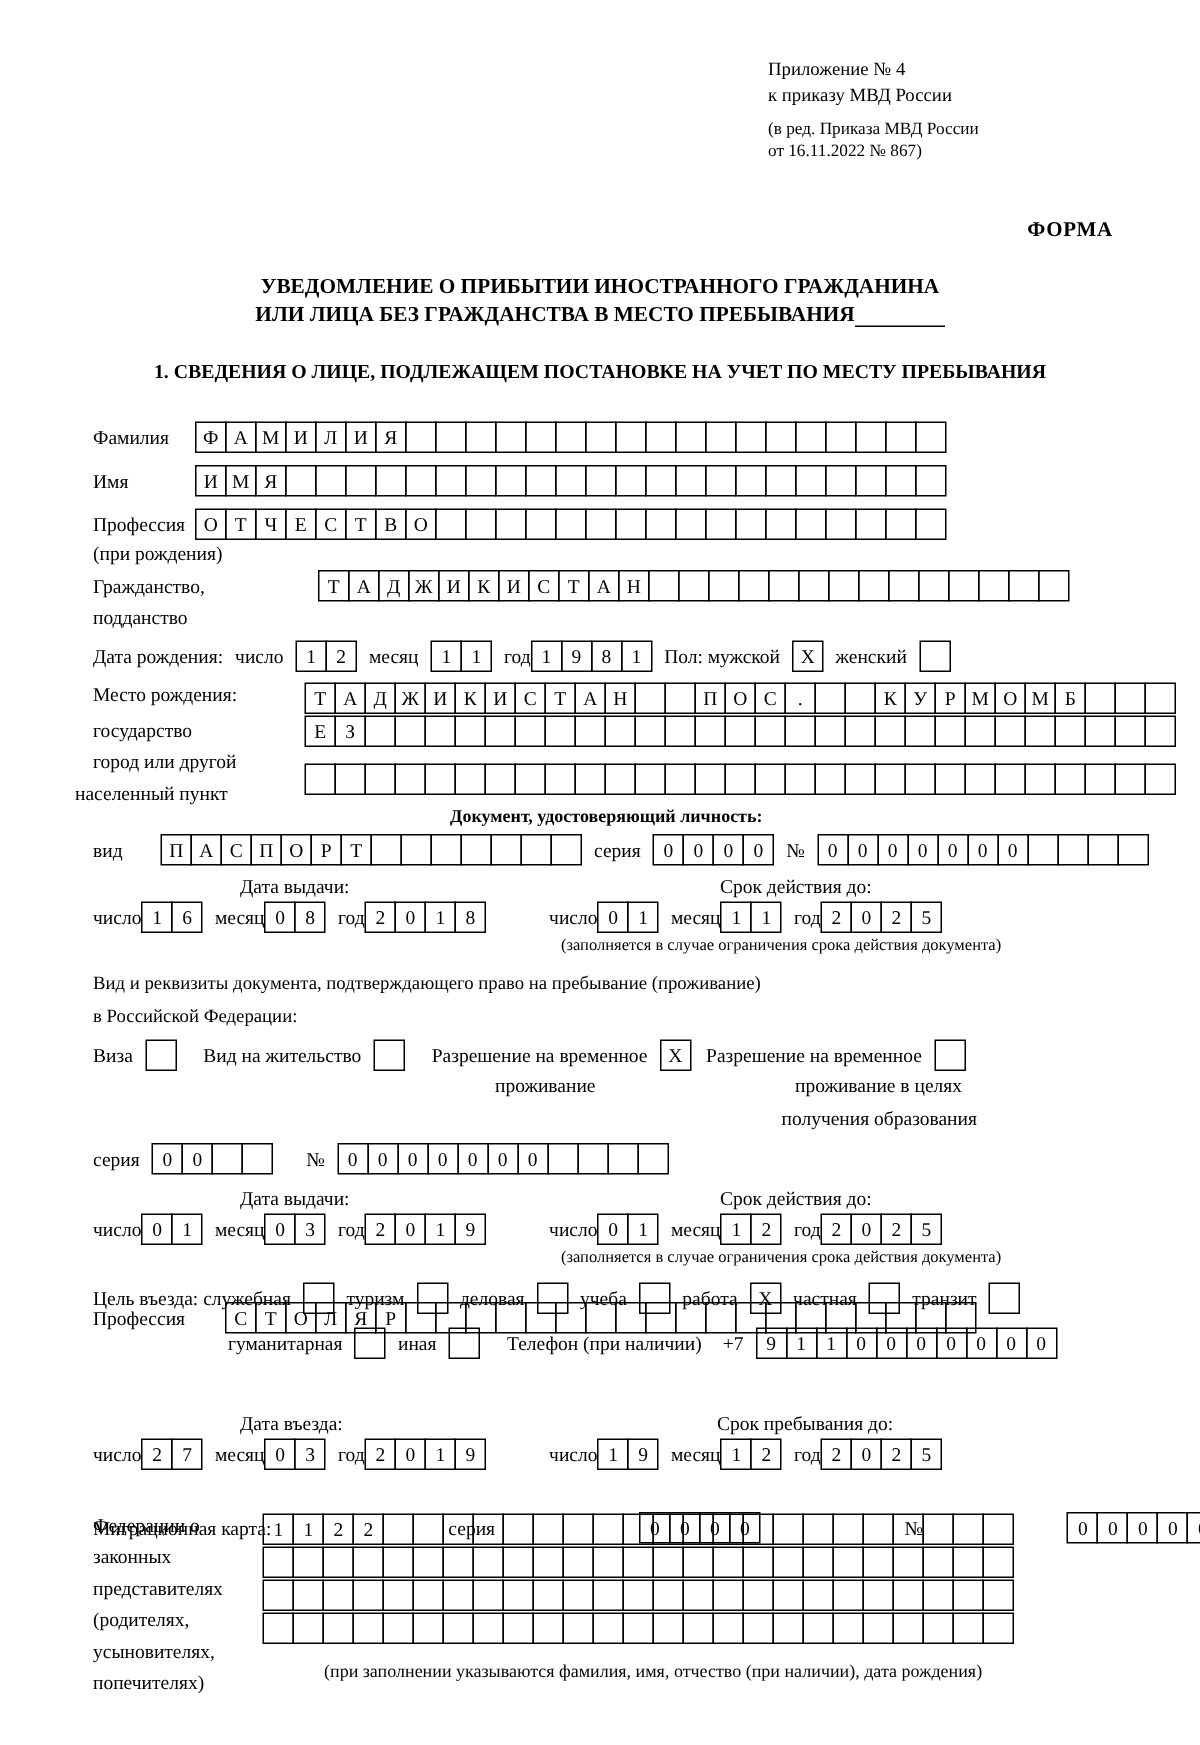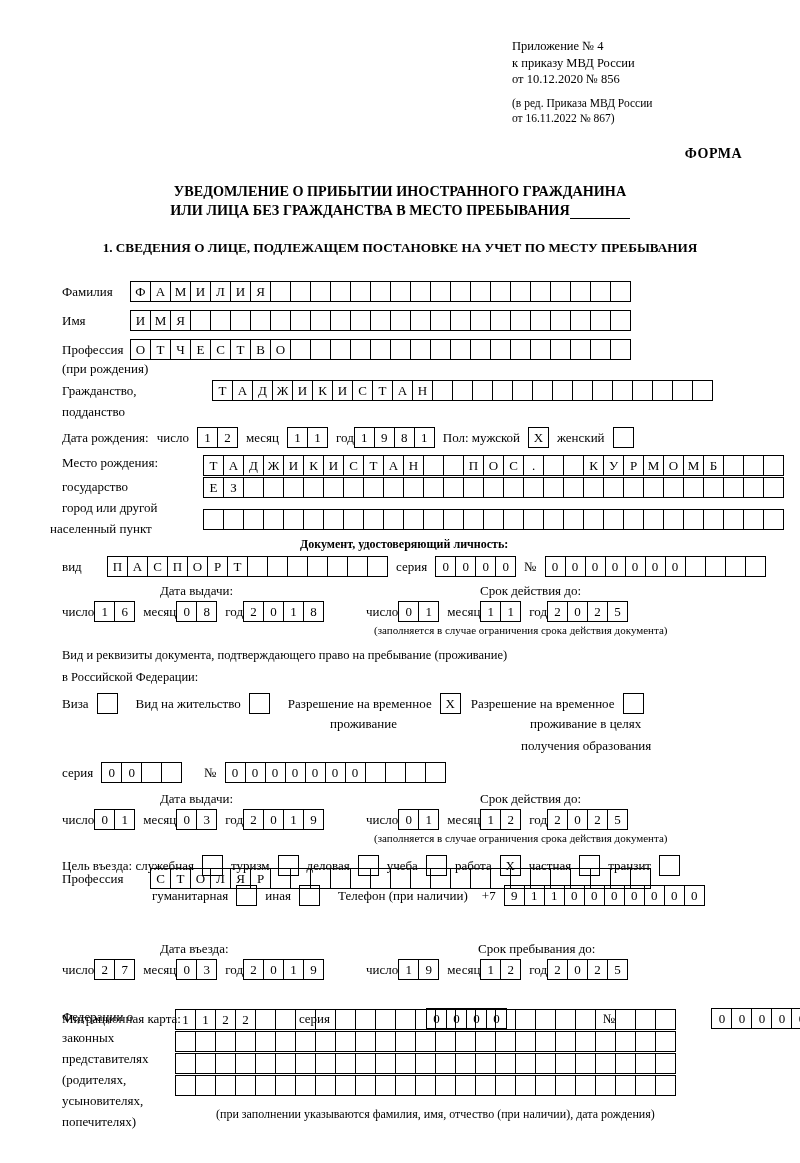--- a/index.html
+++ b/index.html
@@ -45,21 +45,20 @@
   .note{font-size:11px;}
 </style>
 </head>
 <body>
 
 <div class="page">
 
   <div class="hdr">
     <div>Приложение № 4</div>
     <div>к приказу МВД России</div>
-    <div>от 10.12.2020 № 856</div>
     <div class="hdr-gap"></div>
     <div class="small">(в ред. Приказа МВД России</div>
     <div class="small">от 16.11.2022 № 867)</div>
   </div>
   <div class="forma">ФОРМА</div>
 
   <div class="title">
     <div>УВЕДОМЛЕНИЕ О ПРИБЫТИИ ИНОСТРАННОГО ГРАЖДАНИНА</div>
     <div><span>ИЛИ ЛИЦА БЕЗ ГРАЖДАНСТВА В МЕСТО ПРЕБЫВАНИЯ</span><span class="ul"></span></div>
   </div>

